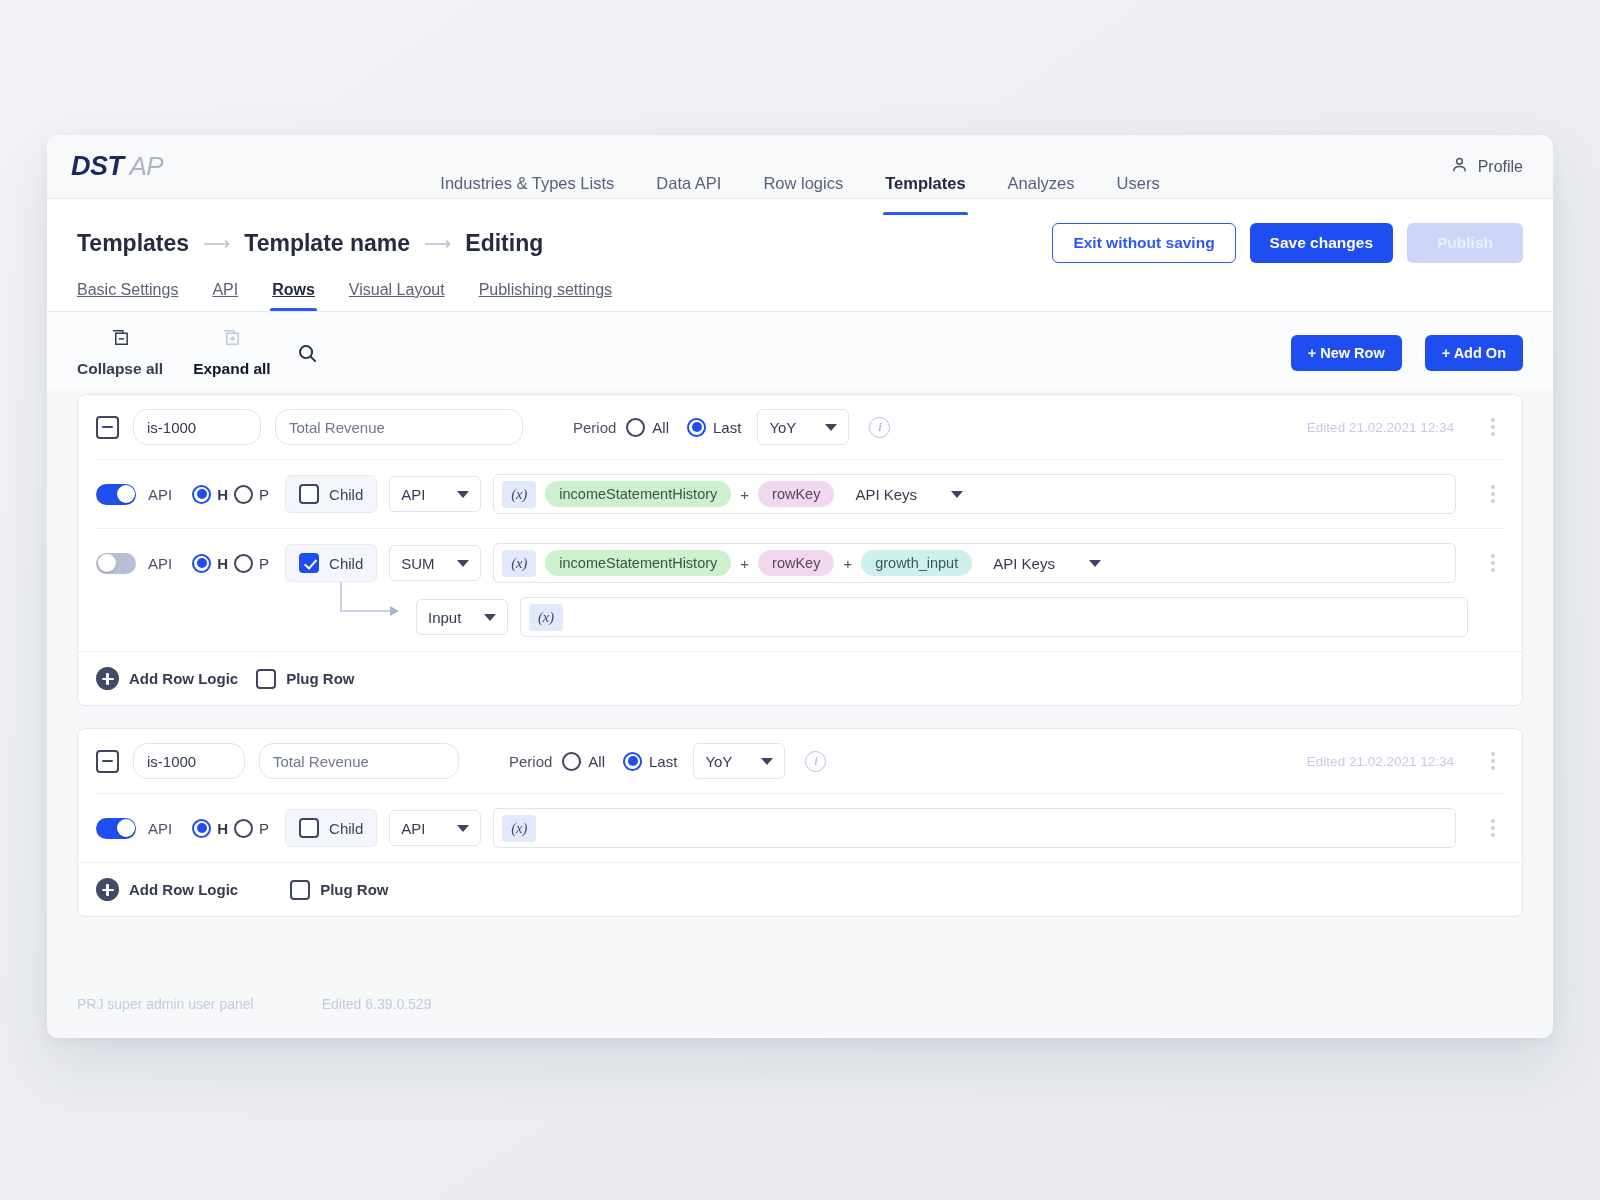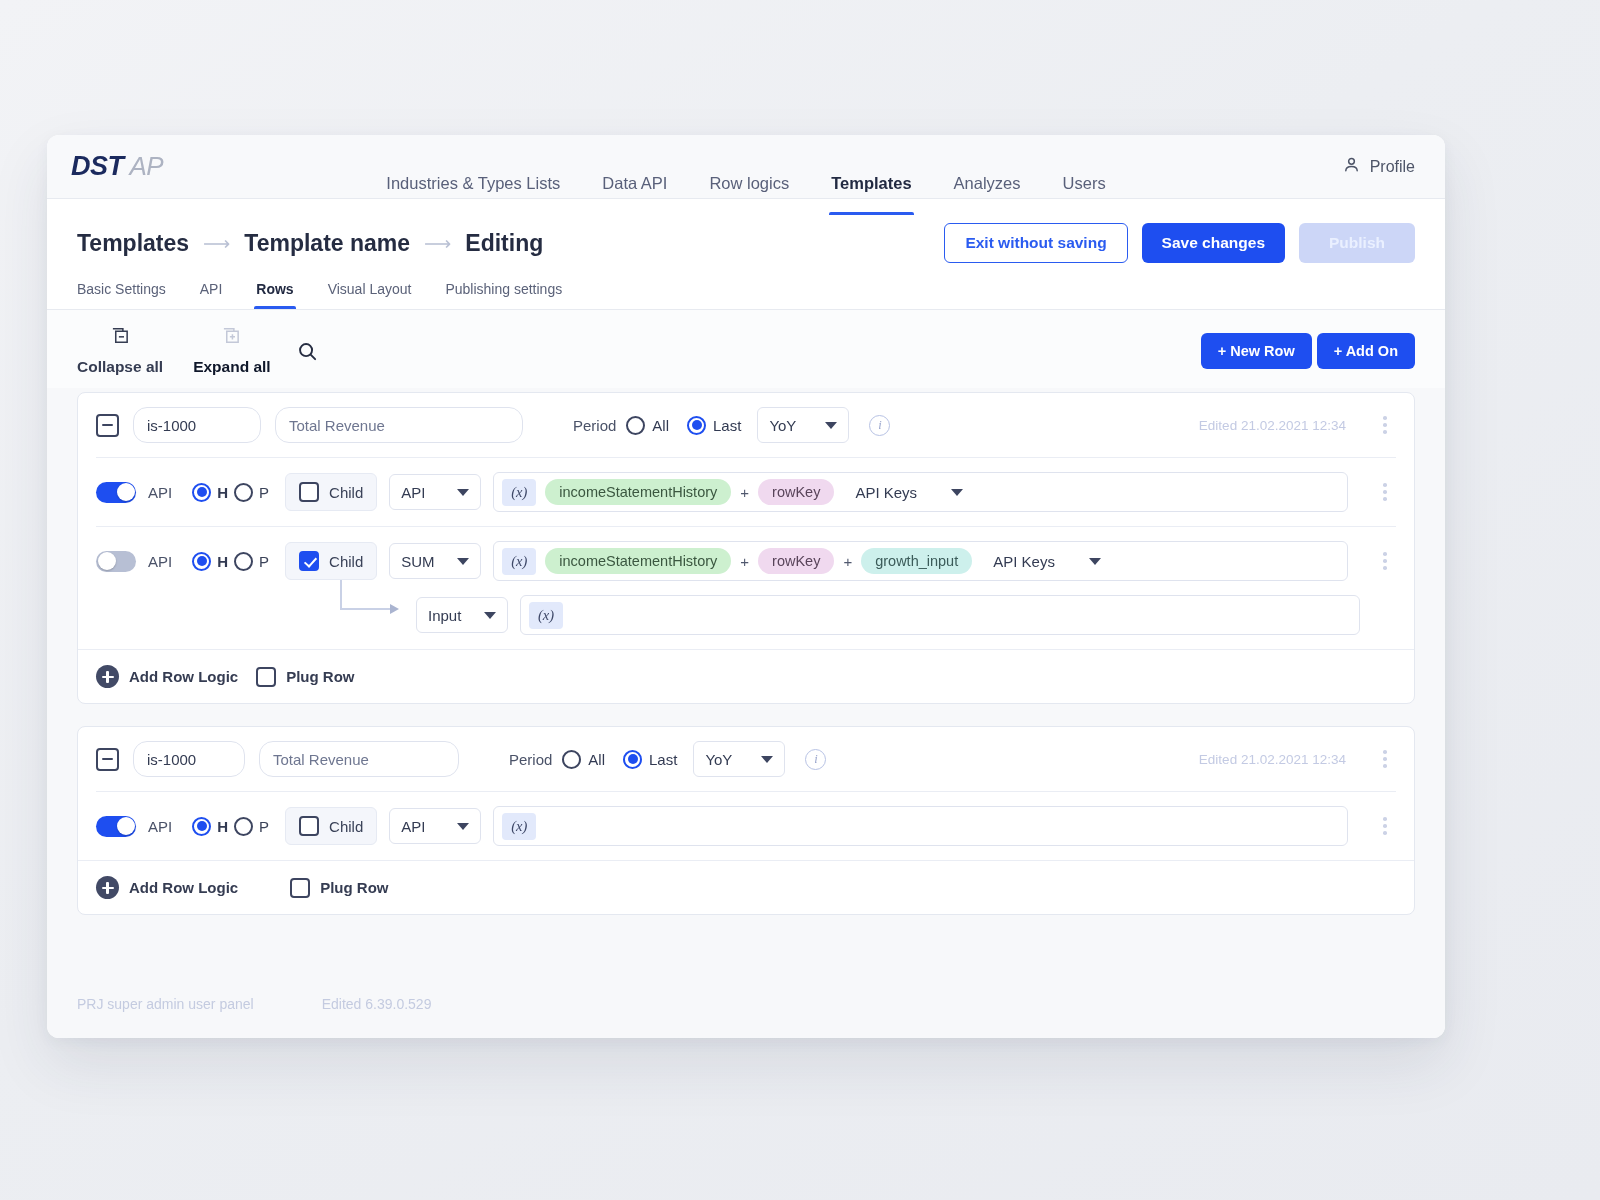--- a/index.html
+++ b/index.html
@@ -5,21 +5,21 @@
   * { box-sizing: border-box; margin: 0; padding: 0; }
   html, body {
     width: 1600px; height: 1200px;
     font-family: "Liberation Sans", sans-serif;
     background: linear-gradient(145deg, #f2f3f6 0%, #eceef2 45%, #e9ebf0 100%);
     overflow: hidden;
   }
   .app-window {
     position: absolute;
     left: 47px; top: 135px;
-    width: 1398px; height: 903px;
+    width: 1506px; height: 903px;
     background: #ffffff;
     border-radius: 12px;
     box-shadow: 0 26px 60px rgba(40,50,80,0.10), 0 4px 14px rgba(40,50,80,0.05);
     overflow: hidden;
     display: flex; flex-direction: column;
   }
 
   
   .topnav {
     height: 64px; flex: 0 0 64px;
@@ -64,39 +64,39 @@
     height: 40px; border-radius: 6px; font-size: 15.5px; font-weight: bold;
     display: flex; align-items: center; justify-content: center; cursor: pointer;
     border: none; font-family: inherit;
   }
   .btn-outline { background:#fff; border:1.6px solid #2a5bf0; color:#2a5bf0; padding: 0 20px; }
   .btn-primary { background:#1e4ef0; color:#fff; padding: 0 20px; }
   .btn-disabled { background:#ccd6f7; color:#eaf0ff; padding: 0 30px; cursor: default; }
 
   .subtabs { display: flex; align-items: center; gap: 34px; margin-top: 18px; }
   .subtab {
-    font-size: 14px; color: #5b6279; padding-bottom: 12px;
-    position: relative; cursor: pointer;
+    font-size: 16px; color: #5b6279; padding-bottom: 12px;
+    position: relative; cursor: pointer; text-decoration: underline;
   }
   .subtab.active { color:#222a42; font-weight: bold; }
   .subtab.active::after {
     content:""; position:absolute; left:-2px; right:-2px; bottom:0;
     height:3px; background:#2a5bf0; border-radius:2px 2px 0 0;
   }
   .subtabs-underline { border-bottom: 1px solid #e7eaf0; margin: 0 -30px; }
 
   
   .toolbar {
     display:flex; align-items:center; padding: 16px 30px 12px 30px;
     background:#fbfcfd;
   }
   .tool-link { display:flex; align-items:center; gap:9px; font-size:15.5px; font-weight:bold; color:#353c52; cursor:pointer;flex-direction:column; }
   .tool-link.disabled { color:#0f172a; cursor:default; margin-left:30px; }
   .search-btn { margin-left: 26px; cursor:pointer; display:flex; align-items:center; }
-  .toolbar-right { margin-left:auto; display:flex; gap:5px;border-radius:9px; }
+  .toolbar-right { margin-left:auto; display:flex; gap:23px;border-radius:9px; }
   .btn-sm { height:36px; border-radius:6px; font-size:14.5px; font-weight:bold; padding:0 17px;
             background:#1e4ef0; color:#fff; display:flex; align-items:center; justify-content:center; cursor:pointer; border:none; font-family:inherit; }
 
   
   .content { flex:1 1 auto; background:#f7f8fa; padding: 4px 30px 0 30px; overflow:hidden; }
   .card {
     background:#fff; border:1px solid #e4e8f0; border-radius:8px;
     margin-bottom: 22px; overflow:hidden;
   }
 

